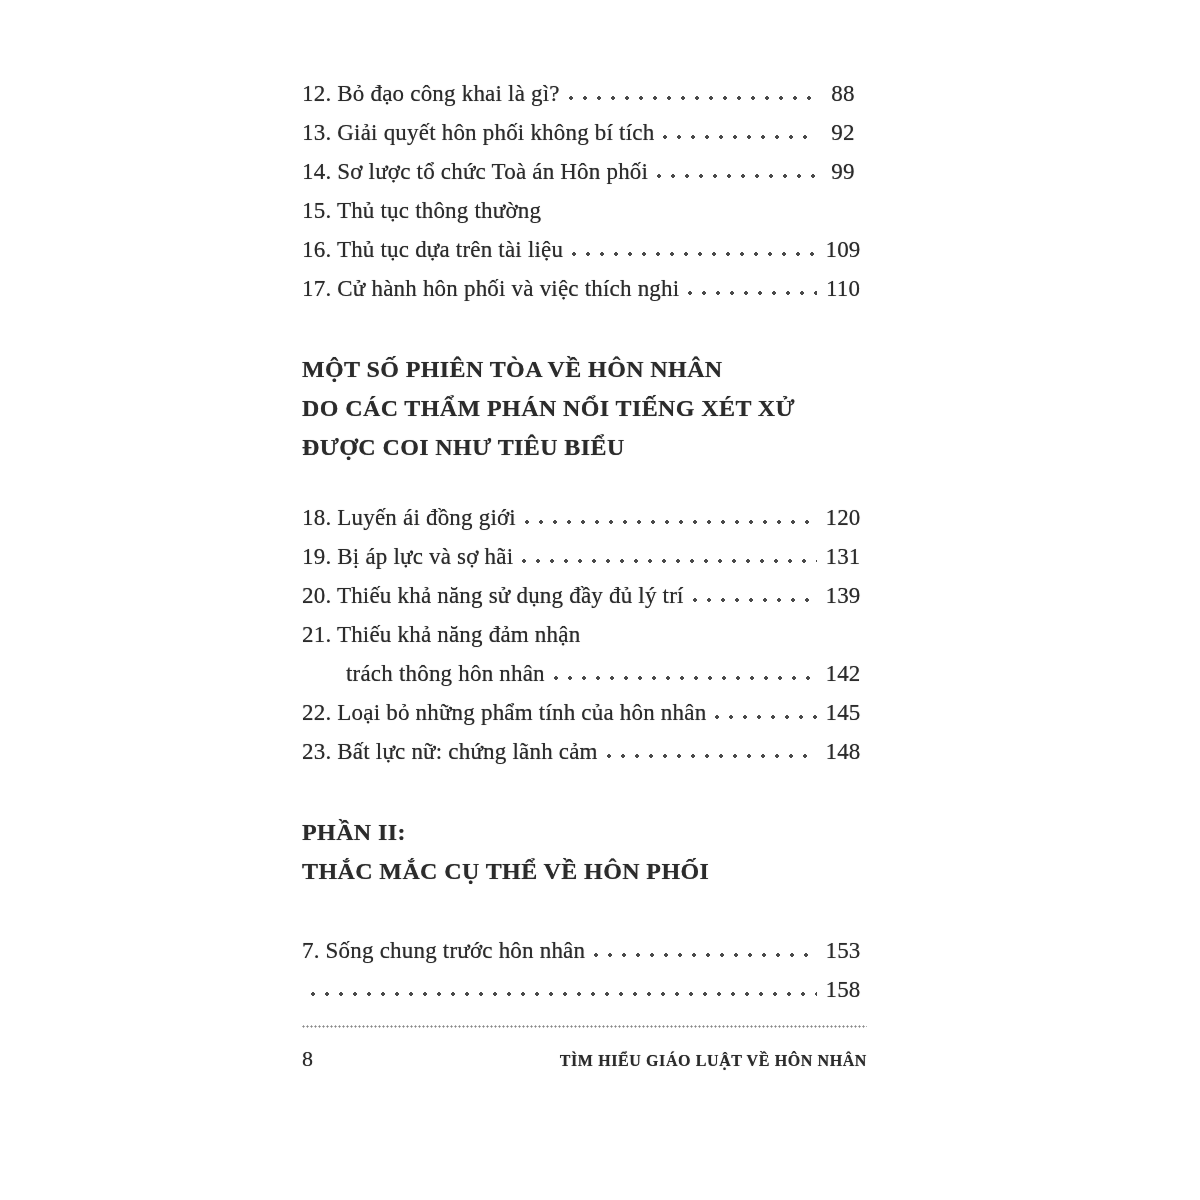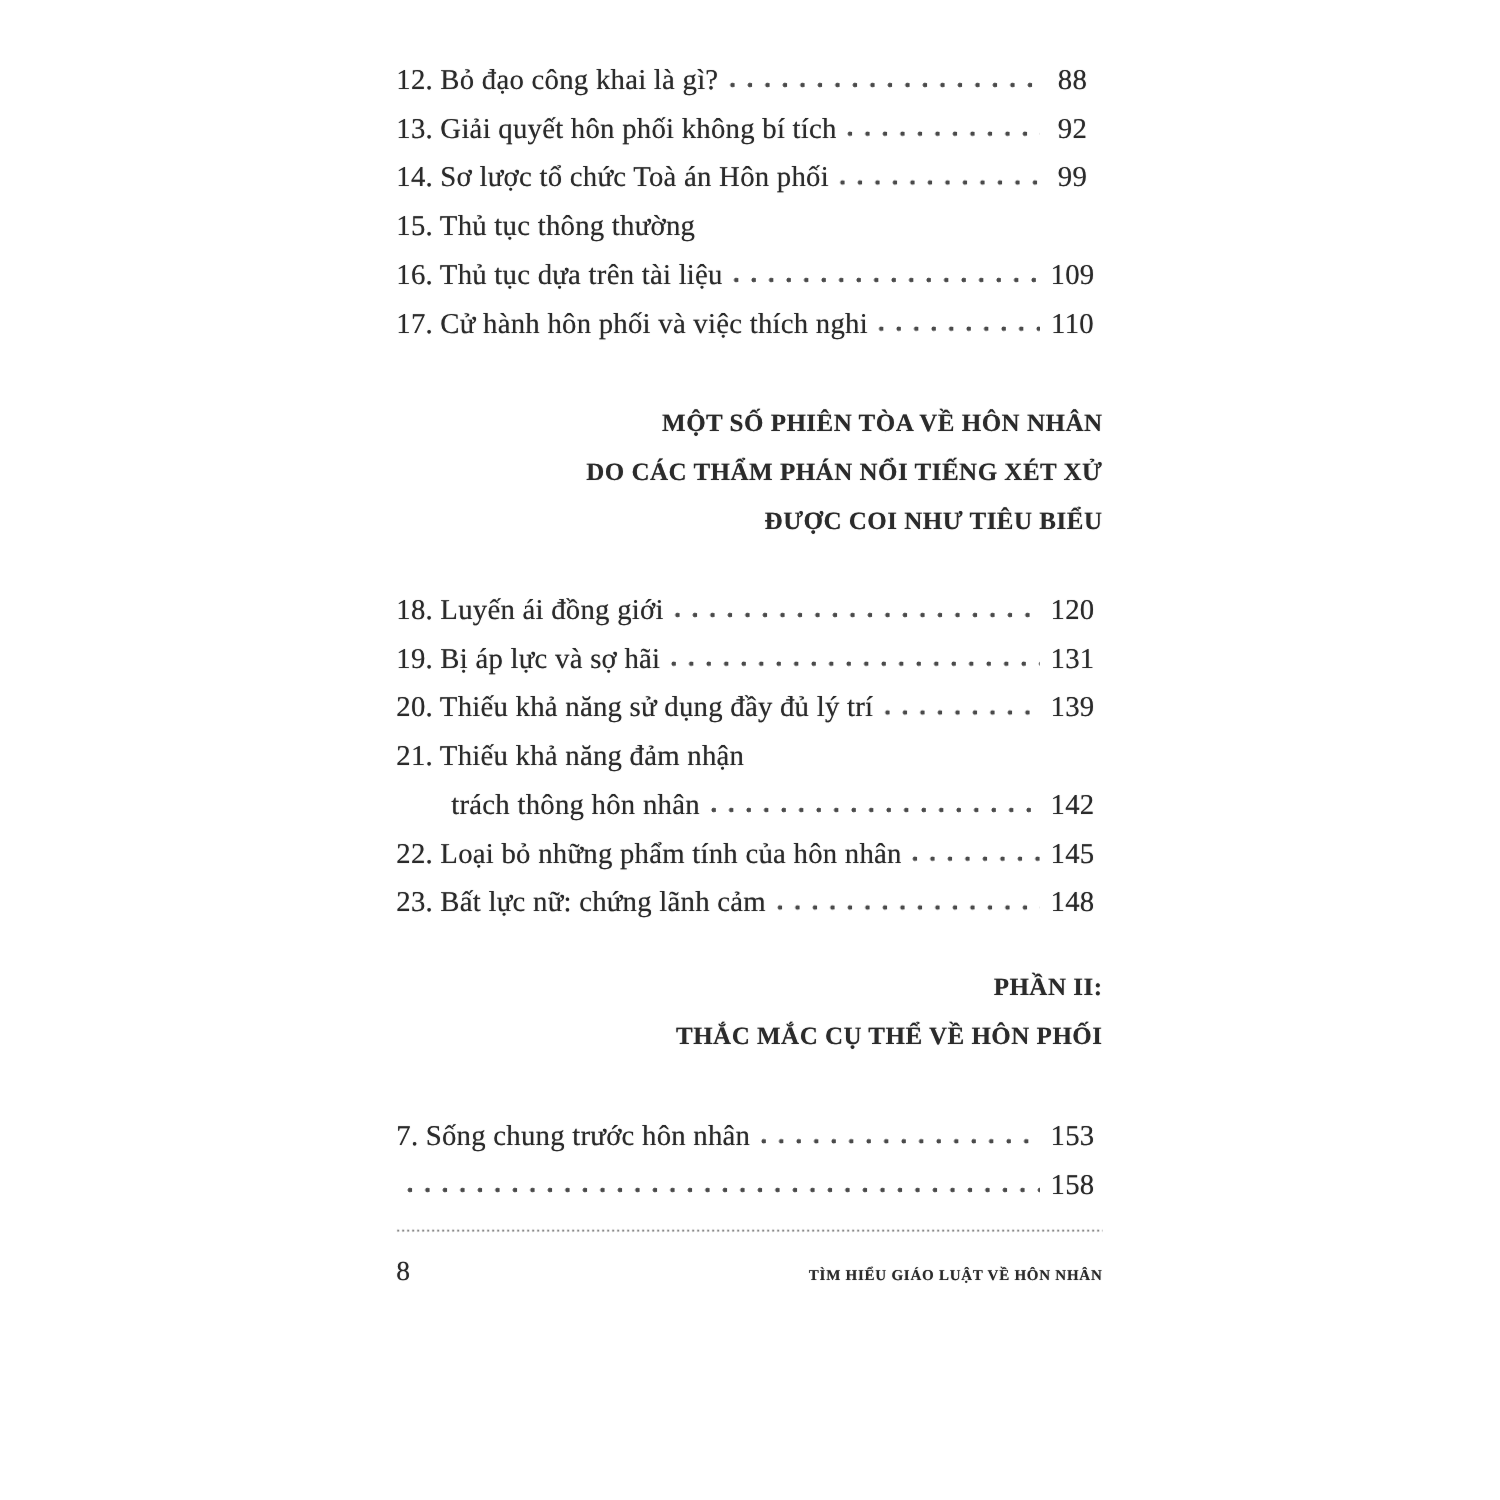--- a/index.html
+++ b/index.html
@@ -3,55 +3,55 @@
 <meta charset="utf-8">
 <style>
   html,body{margin:0;padding:0;}
   body{
     width:1200px;height:1200px;background:#ffffff;
     font-family:"Liberation Serif","DejaVu Serif",serif;
     color:#2b2b2b;
   }
   .page{position:relative;width:1200px;height:1200px;overflow:hidden;}
   .content{
-    position:absolute;left:317px;top:0;width:565px;padding-top:44px;
+    position:absolute;left:302px;top:0;width:565px;padding-top:74px;
     text-shadow:0 0 0.7px rgba(45,45,45,0.65);
   }
   .toc-row{
     display:flex;align-items:baseline;
     font-size:23px;line-height:39px;letter-spacing:0.2px;
     white-space:nowrap;
   }
   .toc-row .label{flex:0 0 auto;}
   .toc-row.indent .label{margin-left:44px;}
   .leader{
     flex:1 1 auto;height:6px;align-self:flex-end;
     margin:0 2px 12px 8px;
     background-image:radial-gradient(circle at 3px 3px,#4a4a4a 1.7px,rgba(0,0,0,0) 2px);
     background-size:14px 6px;background-repeat:repeat-x;
   }
   .pagenum{flex:0 0 auto;min-width:48px;text-align:center;}
   .heading{
-    text-align:right;font-weight:bold;font-size:20px;line-height:39px;
+    text-align:left;font-weight:bold;font-size:24px;line-height:39px;
     letter-spacing:0.4px;
   }
   .heading-1{margin-top:42px;}
-  .heading-2{margin-top:30px;}
+  .heading-2{margin-top:42px;}
   .sec-b{margin-top:31px;}
   .sec-c{margin-top:40px;}
   .footer-rule{
     margin-top:16px;height:3px;
     background-image:radial-gradient(circle at 1.5px 1.5px,#8a8a8a 0.9px,rgba(0,0,0,0) 1.2px);
     background-size:4px 3px;background-repeat:repeat-x;
   }
   .footer-row{
     margin-top:18px;display:flex;justify-content:space-between;align-items:baseline;
   }
   .footer-pagenum{font-size:22px;}
-  .footer-title{font-size:12px;font-weight:bold;letter-spacing:0.6px;}
+  .footer-title{font-size:16px;font-weight:bold;letter-spacing:0.6px;}
 </style>
 </head>
 <body>
 
 <div class="page">
   <div class="content">
 
     <div class="sec-a">
       <div class="toc-row">
         <span class="label">12. Bỏ đạo công khai là gì?</span>

